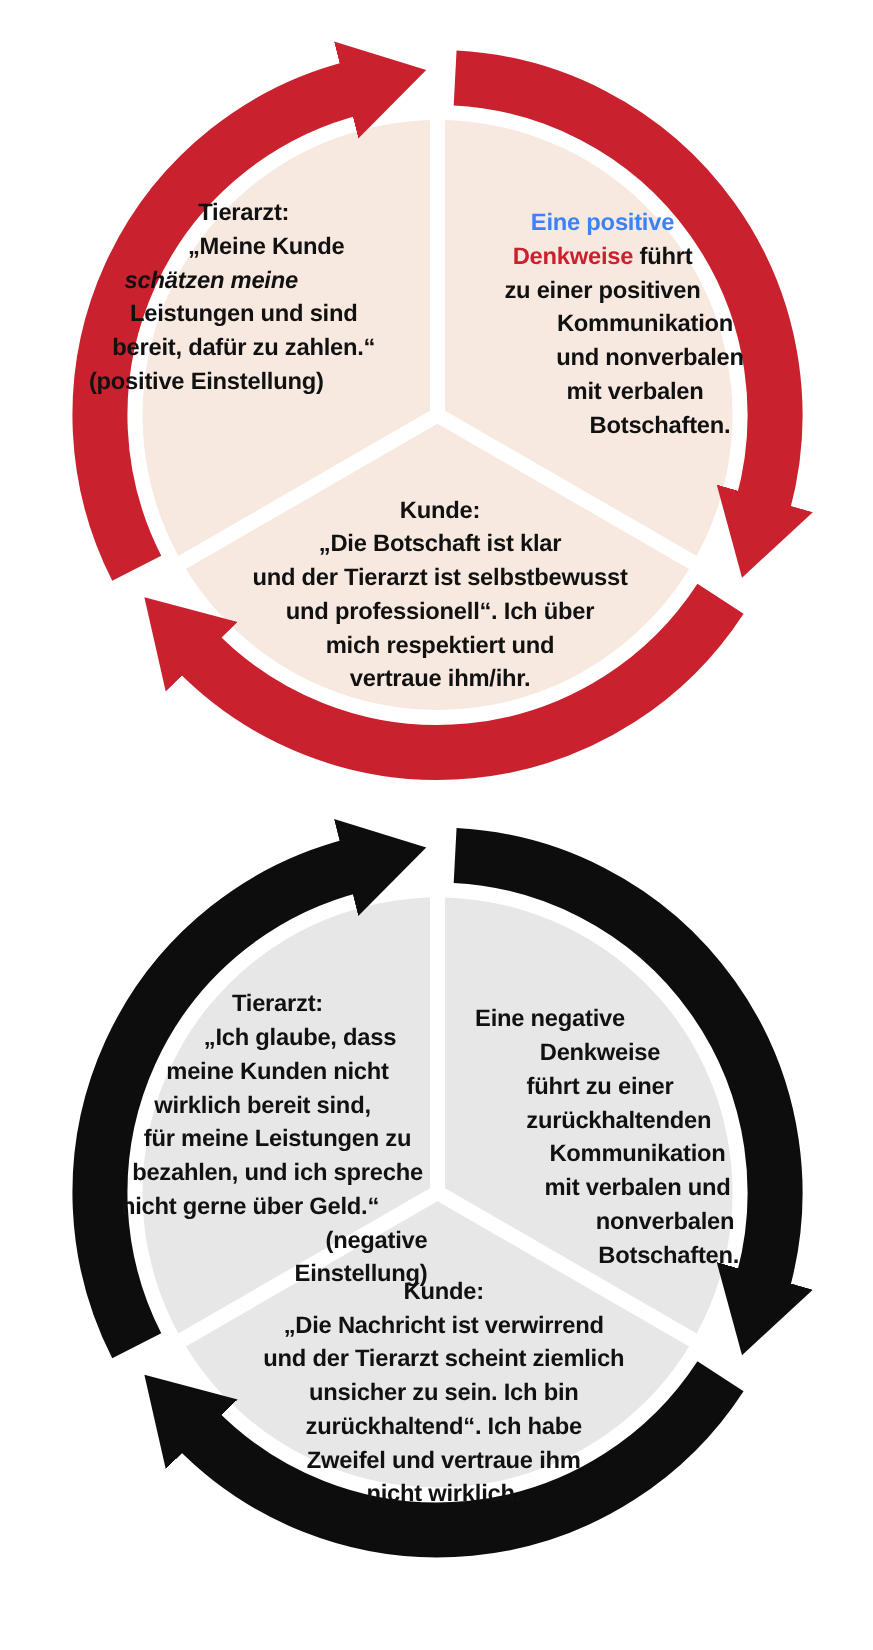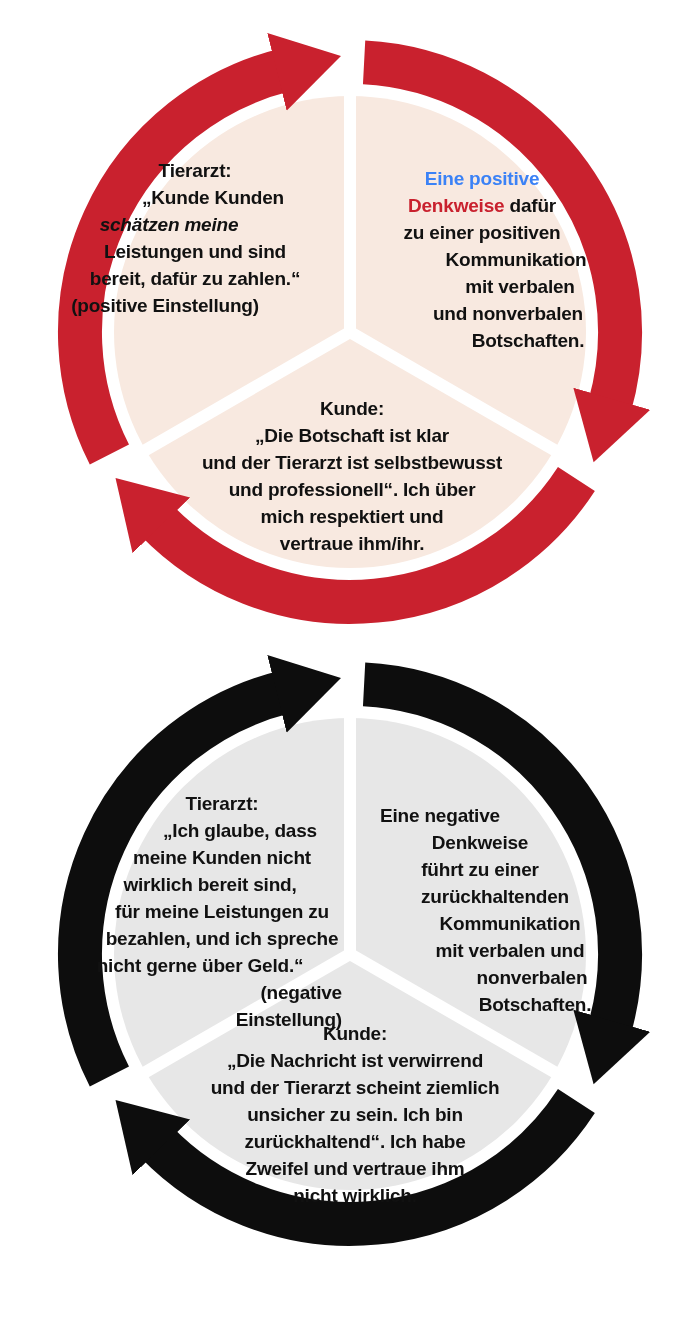--- a/index.html
+++ b/index.html
@@ -61,34 +61,34 @@
       </g>
       <g fill="none" stroke-width="44" stroke="#c9212e">
         <path d="M 109.4 454.6 A 270 270 0 0 1 284.7 70.0" marker-end="url(#arrowPos)"></path>
         <path d="M 364.1 62.4 A 270 270 0 0 1 609.6 406.4" marker-end="url(#arrowPos)"></path>
         <path d="M 576.4 479.0 A 270 270 0 0 1 155.8 519.6" marker-end="url(#arrowPos)"></path>
       </g>
     </svg>
 
     <div class="txt vet-pos">
       <span class="ln">Tierarzt:</span>
-      <span class="ln">„Kunde Kunden</span>
+      <span class="ln">„Meine Kunde</span>
       <span class="ln">schätzen meine</span>
       <span class="ln">Leistungen und sind</span>
       <span class="ln">bereit, dafür zu zahlen.“</span>
       <span class="ln">(positive Einstellung)</span>
     </div>
 
     <div class="txt mind-pos">
       <span class="ln" style="color: #3b82f6;">Eine positive</span>
-      <span class="ln"><span style="color: rgb(201, 33, 46);">Denkweise</span><span> dafür</span></span>
+      <span class="ln"><span style="color: rgb(201, 33, 46);">Denkweise</span><span> führt</span></span>
       <span class="ln">zu einer positiven</span>
       <span class="ln">Kommunikation</span>
+      <span class="ln">und nonverbalen</span>
       <span class="ln">mit verbalen</span>
-      <span class="ln">und nonverbalen</span>
       <span class="ln">Botschaften.</span>
     </div>
 
     <div class="txt cust-pos">
       <span class="ln">Kunde:</span>
       <span class="ln">„Die Botschaft ist klar</span>
       <span class="ln">und der Tierarzt ist selbstbewusst</span>
       <span class="ln">und professionell“. Ich über</span>
       <span class="ln">mich respektiert und</span>
       <span class="ln">vertraue ihm/ihr.</span>

